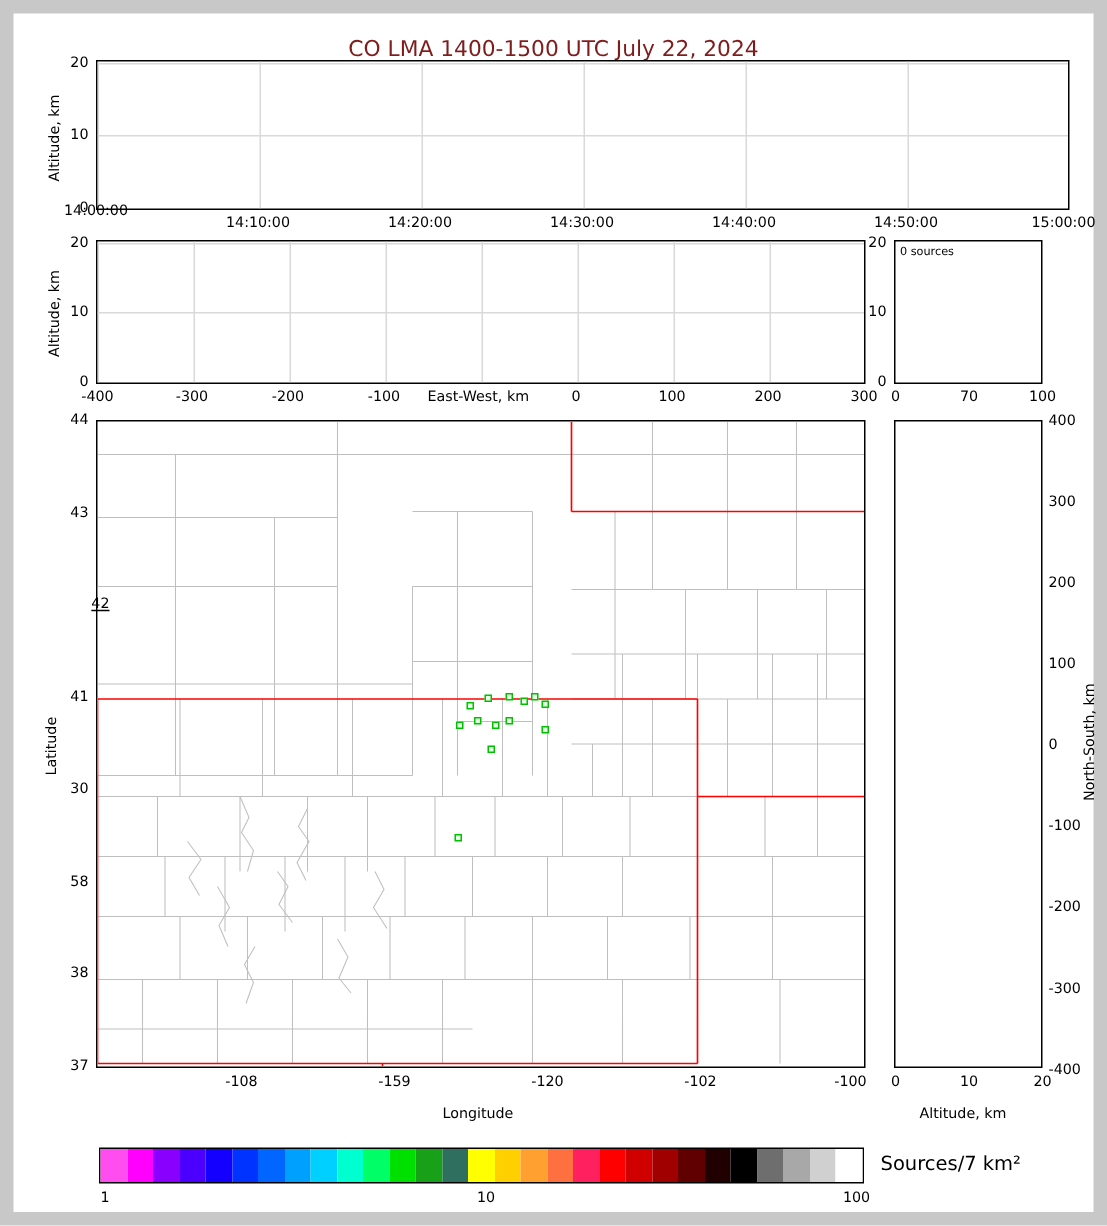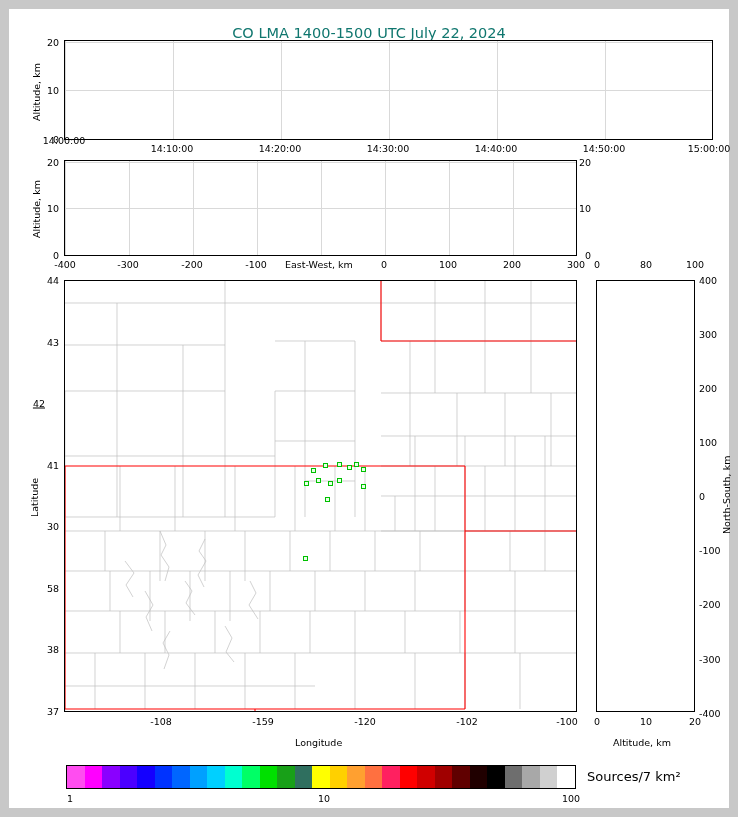--- a/index.html
+++ b/index.html
@@ -30,21 +30,21 @@
     white-space:nowrap;
   }
   .lbl-x{transform:translateX(-50%);}
   .lbl-y{transform:translateY(-50%);text-align:right;}
   .axtitle{
     position:absolute;font-size:9.5px;color:#000;white-space:nowrap;
   }
   .rot{transform-origin:0 0;transform:rotate(-90deg);}
   #title{
     position:absolute;top:16px;left:0;width:720px;text-align:center;
-    font-size:14.5px;color:#0f766e;
+    font-size:14.5px;color:#7f1d1d;
   }
   .srcnote{position:absolute;font-size:7.5px;color:#000;left:3px;top:2px;}
   
   #cbar{position:absolute;border:1px solid #000;box-sizing:border-box;display:flex;}
   #cbar div{flex:1 1 auto;height:100%;}
   .cb-tick{position:absolute;font-size:9.5px;color:#000;transform:translateX(-50%);}
   #cblabel{position:absolute;font-size:13px;color:#000;white-space:nowrap;}
   .srcpt{position:absolute;width:5px;height:5px;border:1px solid #00c000;background:#e8ffe8;box-sizing:border-box;}
   svg{display:block;}
 </style>
@@ -102,25 +102,28 @@
   <div class="lbl lbl-x" style="left:56px;top:250px;">-400</div>
   <div class="lbl lbl-x" style="left:119px;top:250px;">-300</div>
   <div class="lbl lbl-x" style="left:183px;top:250px;">-200</div>
   <div class="lbl lbl-x" style="left:247px;top:250px;">-100</div>
   <div class="lbl lbl-x" style="left:375px;top:250px;">0</div>
   <div class="lbl lbl-x" style="left:439px;top:250px;">100</div>
   <div class="lbl lbl-x" style="left:503px;top:250px;">200</div>
   <div class="lbl lbl-x" style="left:567px;top:250px;">300</div>
   <div class="axtitle" style="left:276px;top:250px;">East-West, km</div>
 
+  <div class="axes" style="left:587px;top:151px;width:99px;height:96px;">
+    <div class="srcnote">0 sources</div>
+  </div>
   <div class="lbl lbl-y" style="left:566px;top:246px;width:16px;">0</div>
   <div class="lbl lbl-y" style="left:560px;top:199px;width:22px;">10</div>
   <div class="lbl lbl-y" style="left:560px;top:153px;width:22px;">20</div>
   <div class="lbl lbl-x" style="left:588px;top:250px;">0</div>
-  <div class="lbl lbl-x" style="left:637px;top:250px;">80</div>
+  <div class="lbl lbl-x" style="left:637px;top:250px;">70</div>
   <div class="lbl lbl-x" style="left:686px;top:250px;">100</div>
 
   <div class="axes" style="left:55px;top:271px;width:513px;height:432px;">
 
     <svg width="511" height="430" viewBox="0 0 511 430">
       <g stroke="#bfbfbf" stroke-width="0.7" fill="none">
 
         <path d="M0 22 H511"></path>
         <path d="M0 64 H160"></path>
         <path d="M0 110 H118"></path>
@@ -257,21 +260,21 @@
     <div class="srcpt" style="left:296px;top:203px;"></div>
     <div class="srcpt" style="left:260px;top:216px;"></div>
     <div class="srcpt" style="left:238px;top:275px;"></div>
   </div>
 
   <div class="lbl lbl-y" style="left:30px;top:702px;width:20px;">37</div>
   <div class="lbl lbl-y" style="left:30px;top:640px;width:20px;">38</div>
   <div class="lbl lbl-y" style="left:30px;top:579px;width:20px;">58</div>
   <div class="lbl lbl-y" style="left:30px;top:517px;width:20px;">30</div>
   <div class="lbl lbl-y" style="left:30px;top:456px;width:20px;">41</div>
-  <div class="lbl lbl-y" style="left:16px;top:394px;width:20px;text-decoration:underline;">42</div>
+  <div class="lbl lbl-y" style="left:44px;top:394px;width:20px;text-decoration:underline;">42</div>
   <div class="lbl lbl-y" style="left:30px;top:333px;width:20px;">43</div>
   <div class="lbl lbl-y" style="left:30px;top:271px;width:20px;">44</div>
   <div class="axtitle rot" style="left:20px;top:508px;">Latitude</div>
 
   <div class="lbl lbl-x" style="left:152px;top:707px;">-108</div>
   <div class="lbl lbl-x" style="left:254px;top:707px;">-159</div>
   <div class="lbl lbl-x" style="left:356px;top:707px;">-120</div>
   <div class="lbl lbl-x" style="left:458px;top:707px;">-102</div>
   <div class="lbl lbl-x" style="left:558px;top:707px;">-100</div>
   <div class="axtitle" style="left:286px;top:728px;">Longitude</div>

